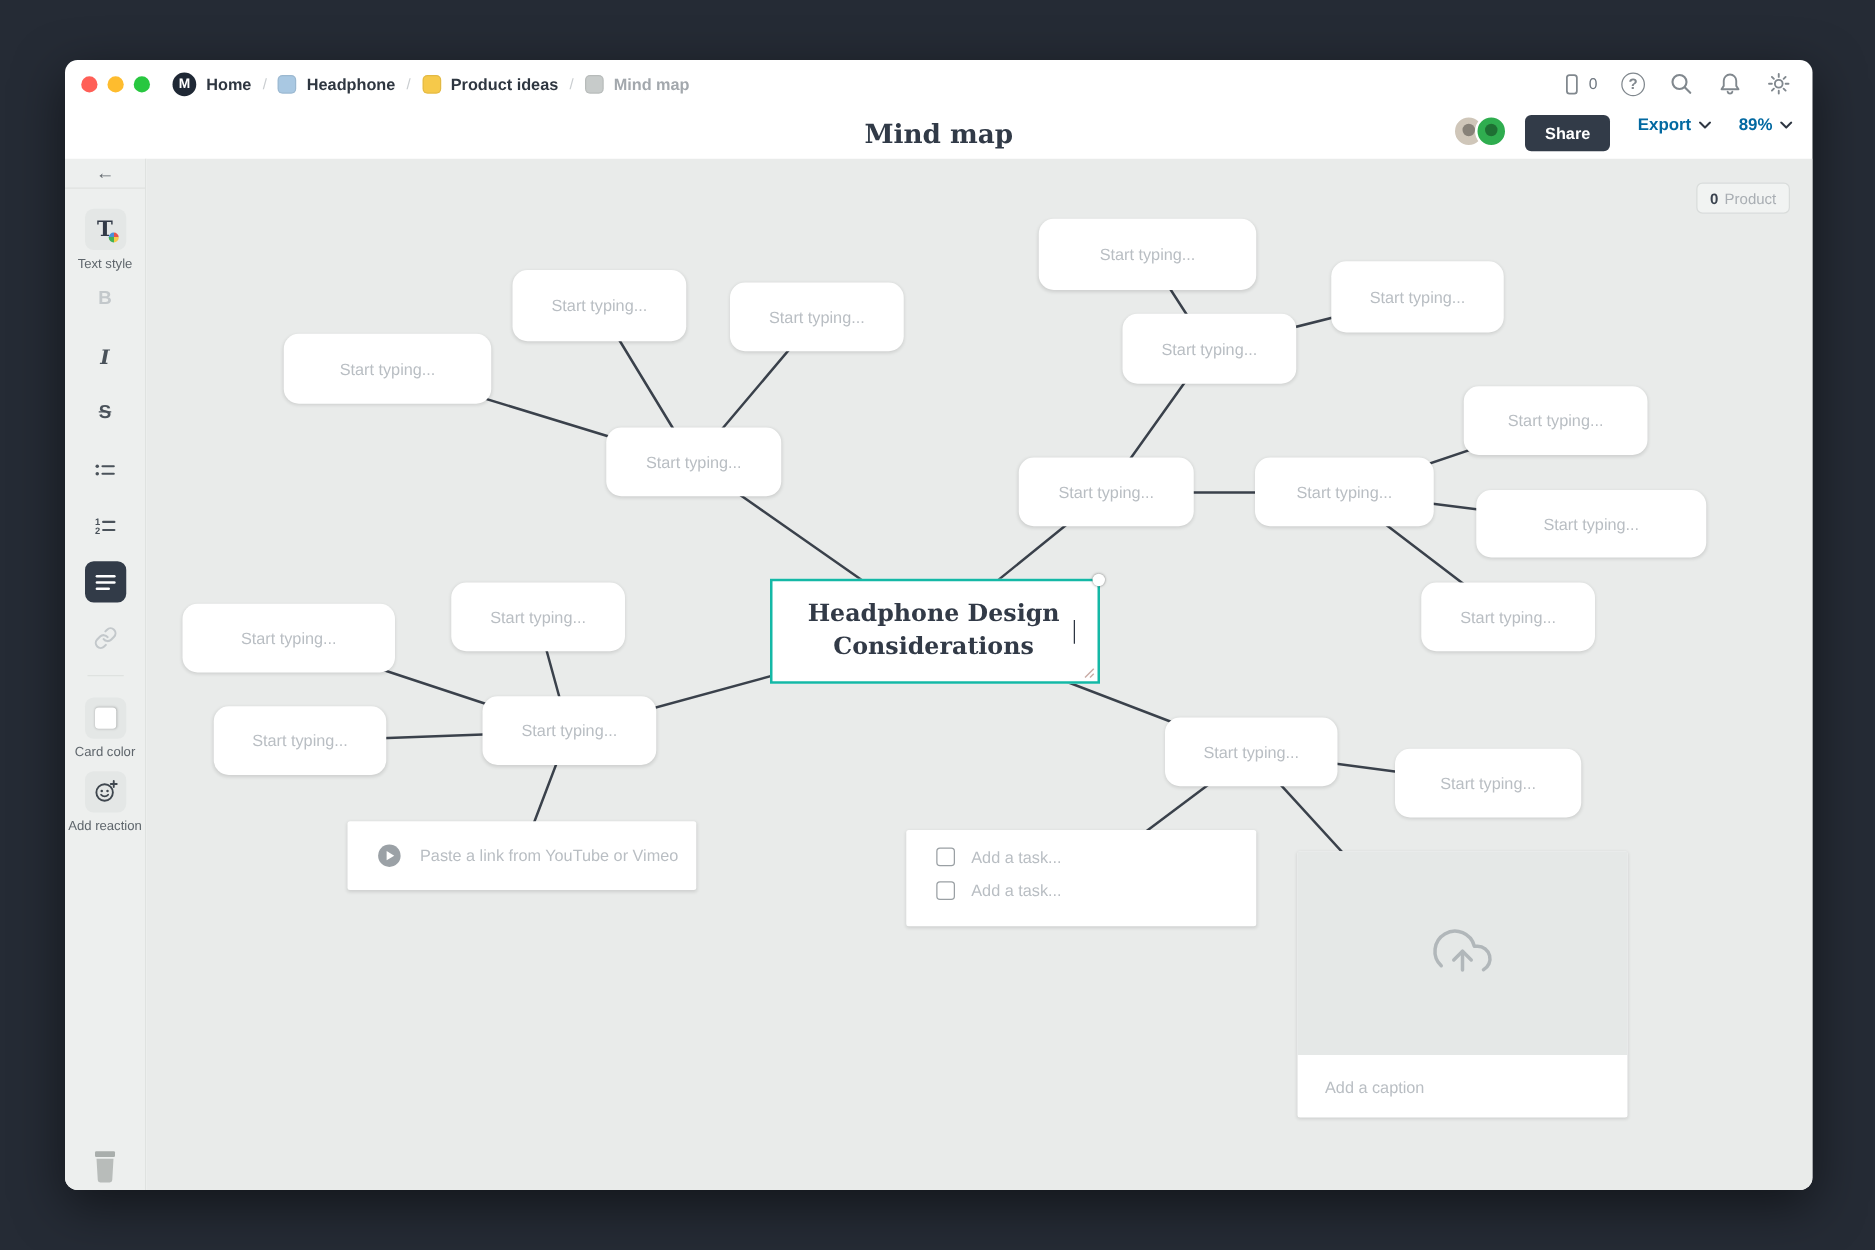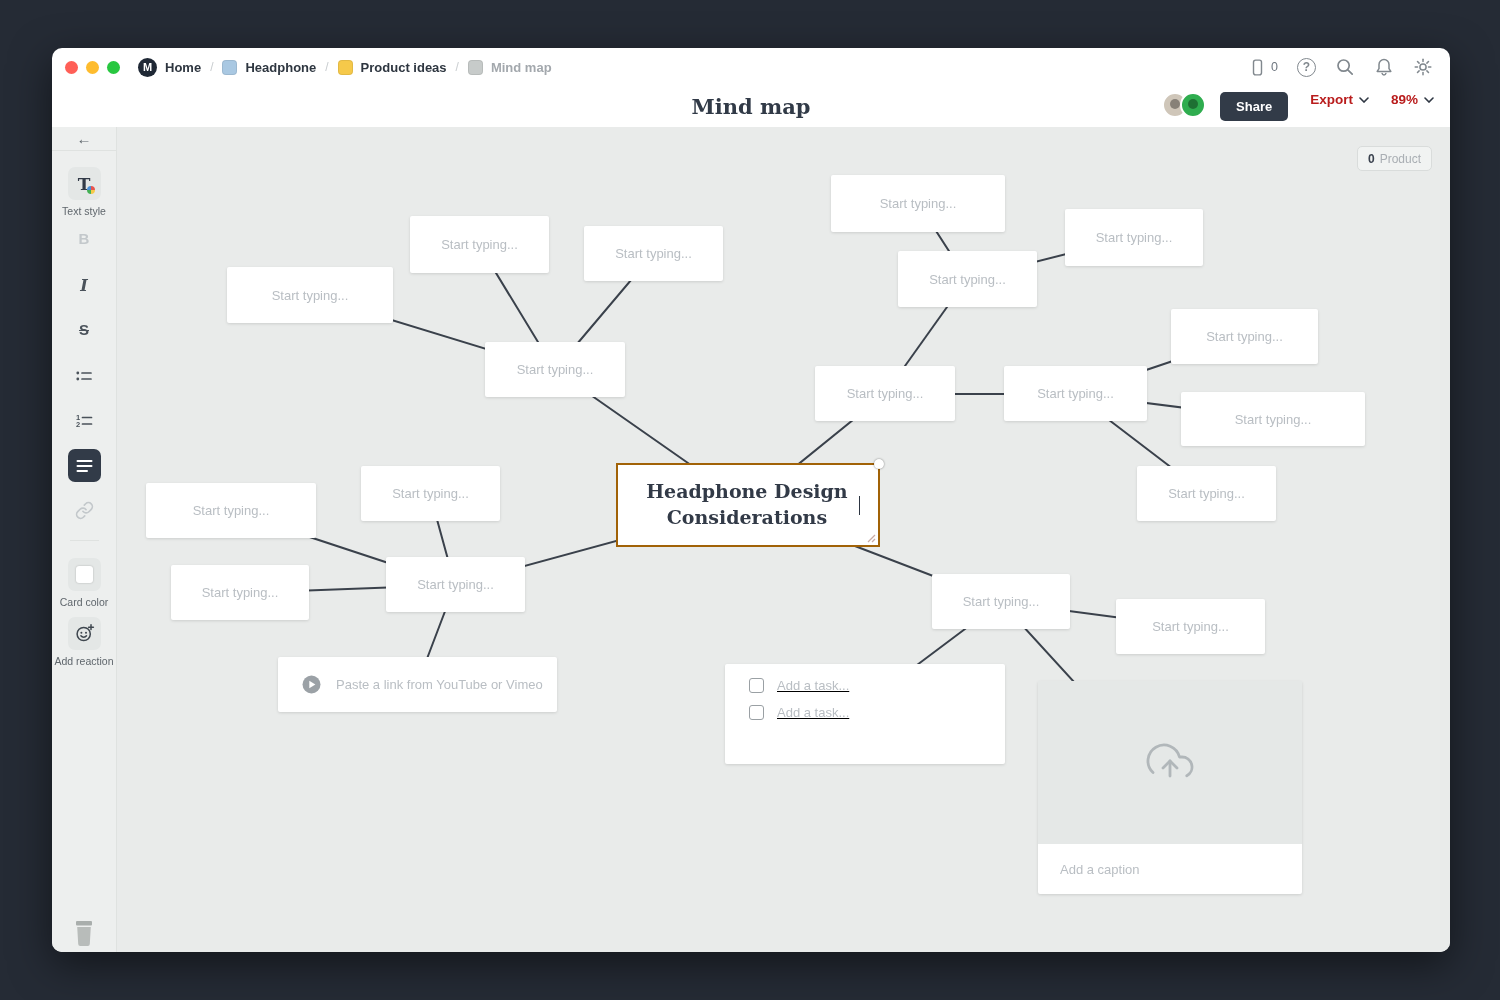--- a/index.html
+++ b/index.html
@@ -27,45 +27,45 @@
 
   
   .header2 { height:41px; position:relative; display:flex; align-items:center; }
   .page-title { position:absolute; left:50%; transform:translateX(-50%); font-family:"DejaVu Serif","Liberation Serif",serif; font-weight:700; font-size:21px; color:#313a47; }
   .header-right { position:absolute; right:16px; display:flex; align-items:flex-start; }
   .avatars { display:flex; margin-right:14px; }
   .avatar { width:26px; height:26px; border-radius:50%; border:2px solid #fff; position:relative; }
   .avatar + .avatar { margin-left:-8px; }
   .avatar::after { content:""; position:absolute; left:6px; top:5px; width:10px; height:10px; border-radius:50%; background:rgba(0,0,0,.35); }
   .share-btn { background:var(--accent-dark); color:#fff; font-size:13px; font-weight:600; padding:7px 16px; border-radius:5px; cursor:pointer; }
-  .dd { display:flex; align-items:center; gap:6px; font-size:13.5px; font-weight:600; color:#b91c1c; margin-left:22px; cursor:pointer; }
+  .dd { display:flex; align-items:center; gap:6px; font-size:13.5px; font-weight:600; color:#0369a1; margin-left:22px; cursor:pointer; }
 
   
   .sidebar { position:absolute; left:0; top:79px; bottom:0; width:65px; background:var(--sidebar-bg); border-right:1px solid #dfe2e0; }
   .sidebar-top { height:24px; border-bottom:1px solid #dfe2e0; display:flex; align-items:center; justify-content:center; color:#5f666c; font-size:15px; cursor:pointer; }
   .tool { position:absolute; left:0; width:100%; display:flex; flex-direction:column; align-items:center; cursor:pointer; }
   .tool-btn { width:33px; height:33px; border-radius:7px; background:#e4e7e6; display:flex; align-items:center; justify-content:center; position:relative; }
   .tool-btn.dark { background:var(--accent-dark); }
   .tool-label { font-size:10.5px; color:#5f666c; margin-top:5px; }
   .ts-T { font-family:"DejaVu Serif",serif; font-weight:700; font-size:17px; color:#323a47; }
   .ts-dot { position:absolute; right:6px; bottom:6px; width:8px; height:8px; border-radius:50%;
     background:conic-gradient(#e8554d 0 25%, #f6c94a 25% 50%, #43b054 50% 75%, #4a90d9 75% 100%); }
   .glyph-b { font-size:15px; font-weight:700; color:#c3c8cb; }
   .glyph-i { font-family:"DejaVu Serif",serif; font-style:italic; font-weight:700; font-size:16px; color:#4a525a; }
   .glyph-s { font-size:15px; font-weight:700; color:#4a525a; text-decoration:line-through; }
   .cc-swatch { width:17px; height:17px; background:#fff; border-radius:3px; box-shadow:0 0 2px rgba(0,0,0,.25); }
   .sb-divider { position:absolute; left:18px; width:29px; height:1px; background:#dfe2e0; }
 
   
   .canvas { position:absolute; left:65px; top:79px; right:0; bottom:0; background:var(--canvas-bg); overflow:hidden; }
   .edges { position:absolute; inset:0; }
-  .mm-node { position:absolute; background:#fff; border-radius:2px; box-shadow:0 1px 3px rgba(0,0,0,.12);
+  .mm-node { position:absolute; background:#fff; border-radius:12px; box-shadow:0 1px 3px rgba(0,0,0,.12);
     display:flex; align-items:center; justify-content:center; cursor:pointer; }
   .ph { color:var(--placeholder-color); font-size:13px; }
-  .central { position:absolute; background:#fff; border:2px solid #a16207; display:flex; align-items:center; justify-content:center;
+  .central { position:absolute; background:#fff; border:2px solid #14b8a6; display:flex; align-items:center; justify-content:center;
     text-align:center; font-family:"DejaVu Serif","Liberation Serif",serif; font-weight:700; font-size:19px; color:#323a47;
     line-height:1.35; z-index:3; padding:4px 18px; }
   .central .dot-handle { position:absolute; right:-6px; top:-6px; width:10px; height:10px; border-radius:50%; background:#fff; box-shadow:0 0 2px rgba(0,0,0,.5); }
   .central .resize { position:absolute; right:2px; bottom:2px; }
   .caret { display:inline-block; width:2px; height:19px; background:#2d3542; vertical-align:-4px; margin-left:1px; animation:blink 1.1s steps(1) infinite; }
   @keyframes blink { 50% { opacity:0; } }
 
   .card { position:absolute; background:#fff; border-radius:2px; box-shadow:0 1px 3px rgba(0,0,0,.12); z-index:1; }
   .video-card { display:flex; align-items:center; padding-left:24px; gap:15px; cursor:text; }
   .task-card { padding:14px 0 0 24px; }
@@ -363,21 +363,21 @@
     </div>
 
     <div class="card video-card" style="left: 161px; top: 530px; width: 279px; height: 55px;">
       <svg width="19" height="19" viewBox="0 0 19 19">
           <circle cx="9.5" cy="9.5" r="9" fill="#9ba1a6"></circle>
           <polygon points="7.3,5.8 13.4,9.5 7.3,13.2" fill="#fff"></polygon>
         </svg>
       <span class="ph">Paste a link from YouTube or Vimeo</span>
     </div>
 
-    <div class="card task-card" style="left: 608px; top: 537px; width: 280px; height: 100px; text-decoration: underline;">
+    <div class="card task-card" style="left: 608px; top: 537px; width: 280px; height: 77px;">
       <div>
           <div class="task-row">
             <span class="checkbox"></span>
             <span class="ph">Add a task...</span>
           </div>
           <div class="task-row">
             <span class="checkbox"></span>
             <span class="ph">Add a task...</span>
           </div>
         </div>

